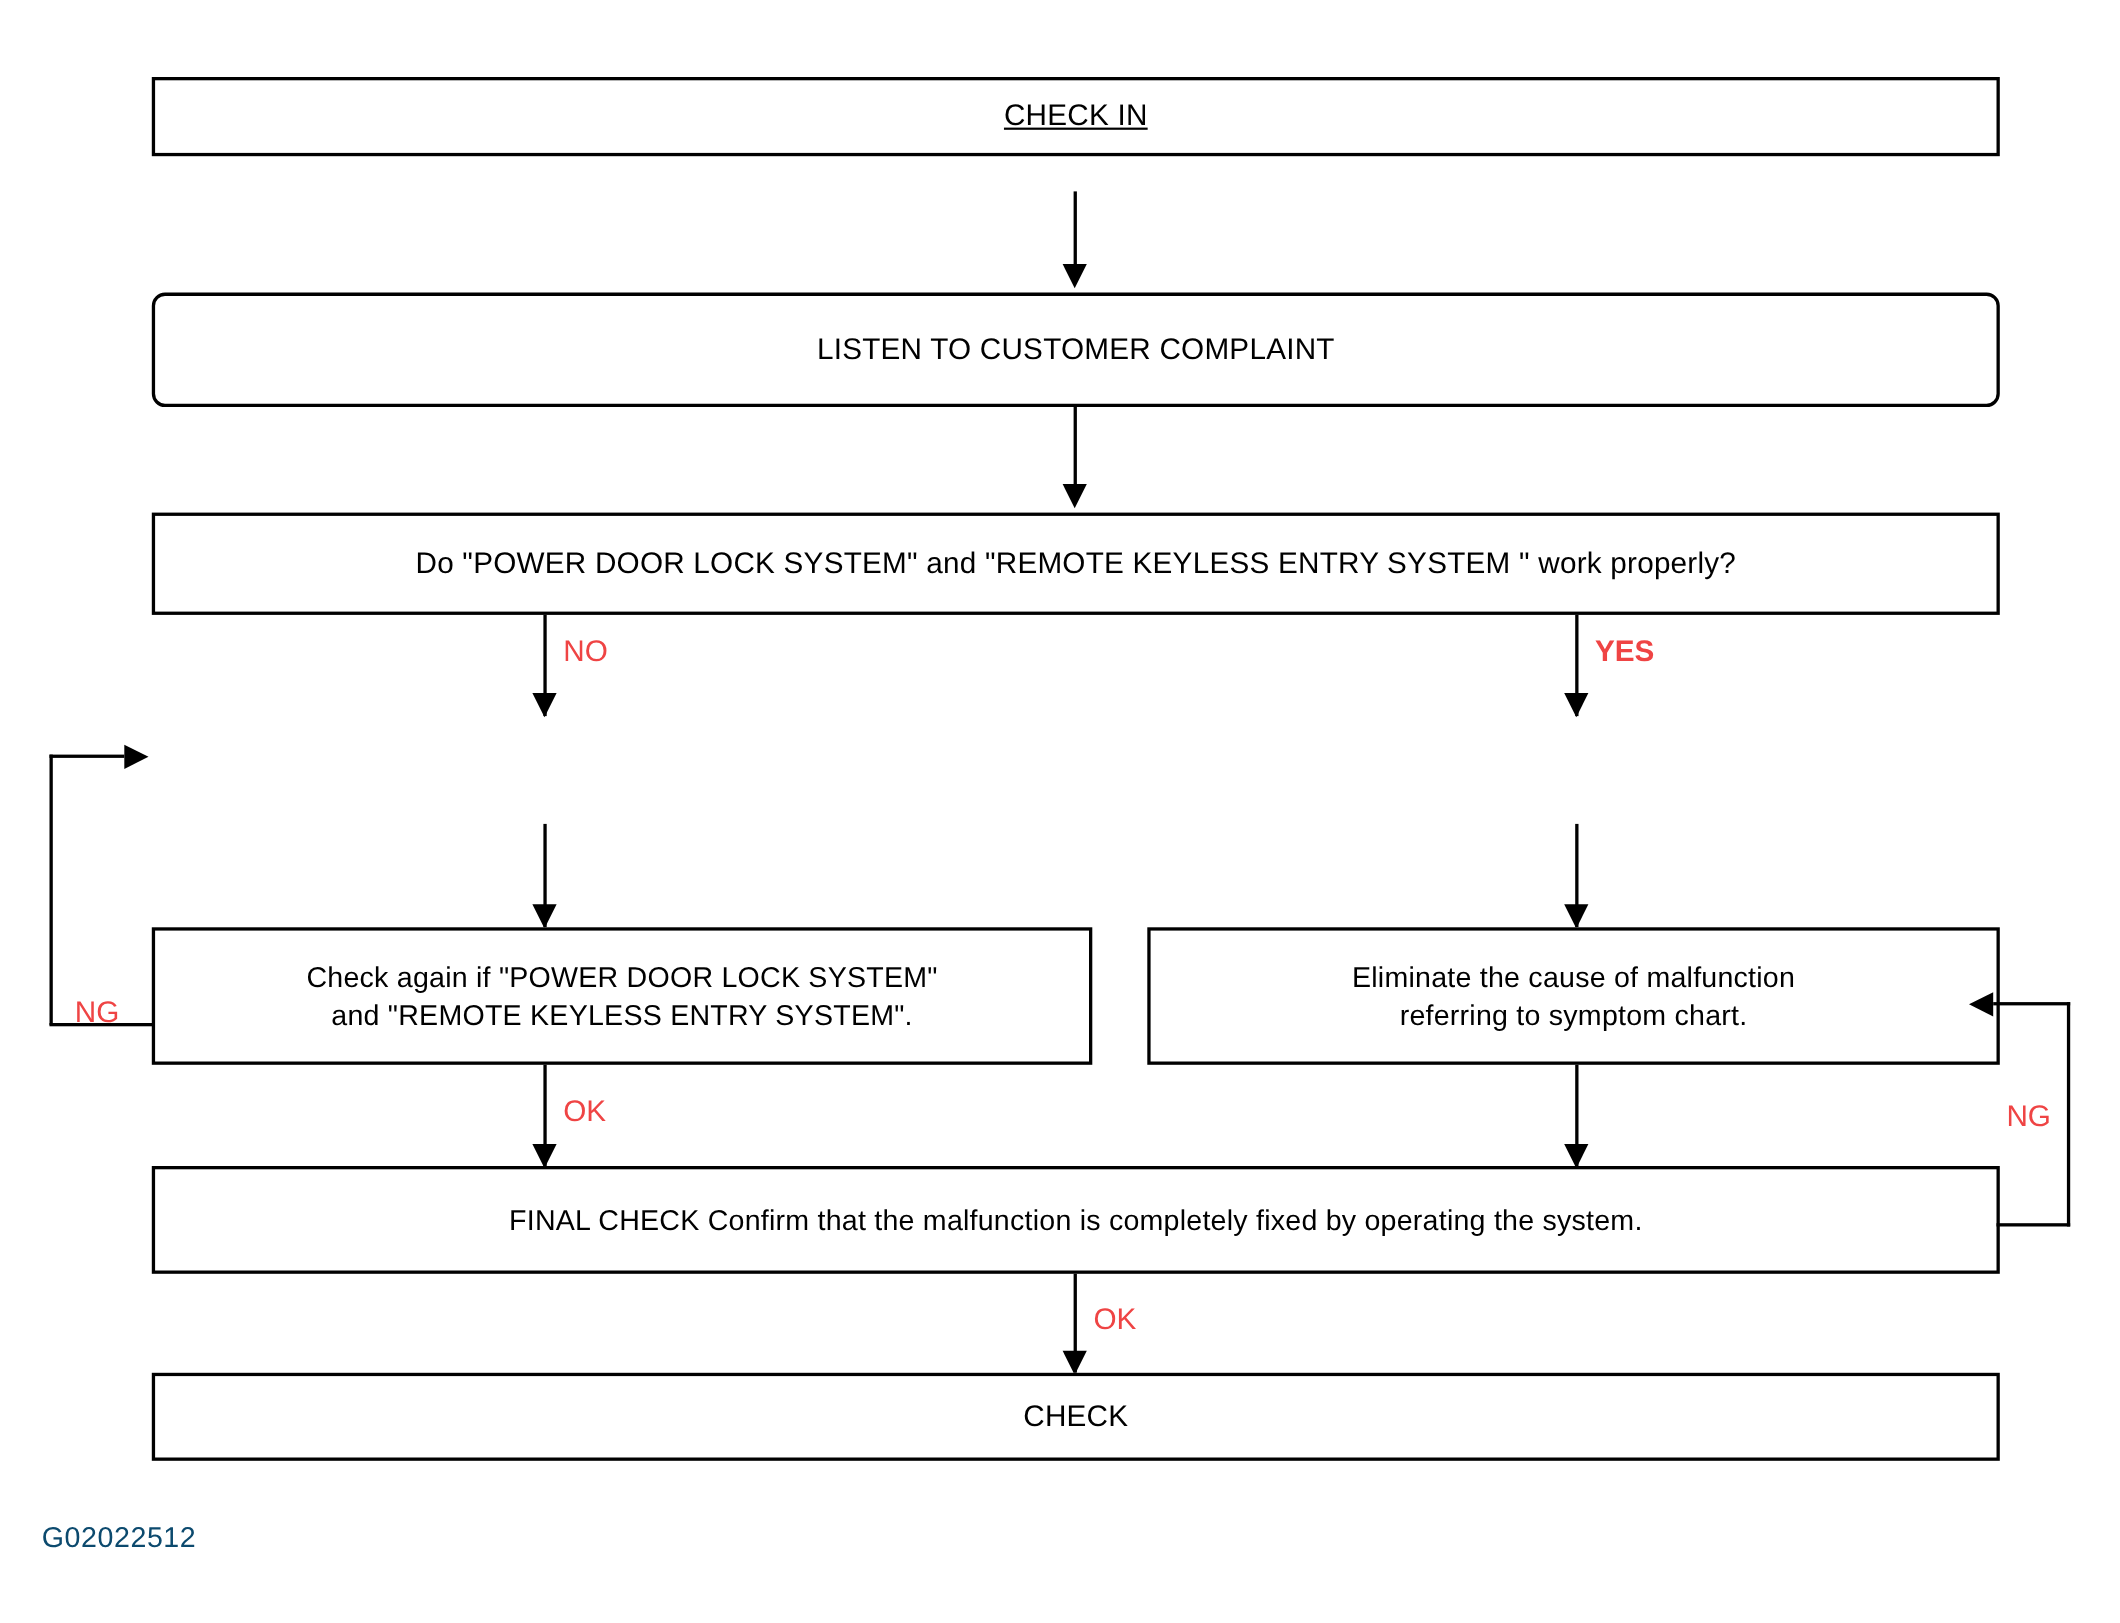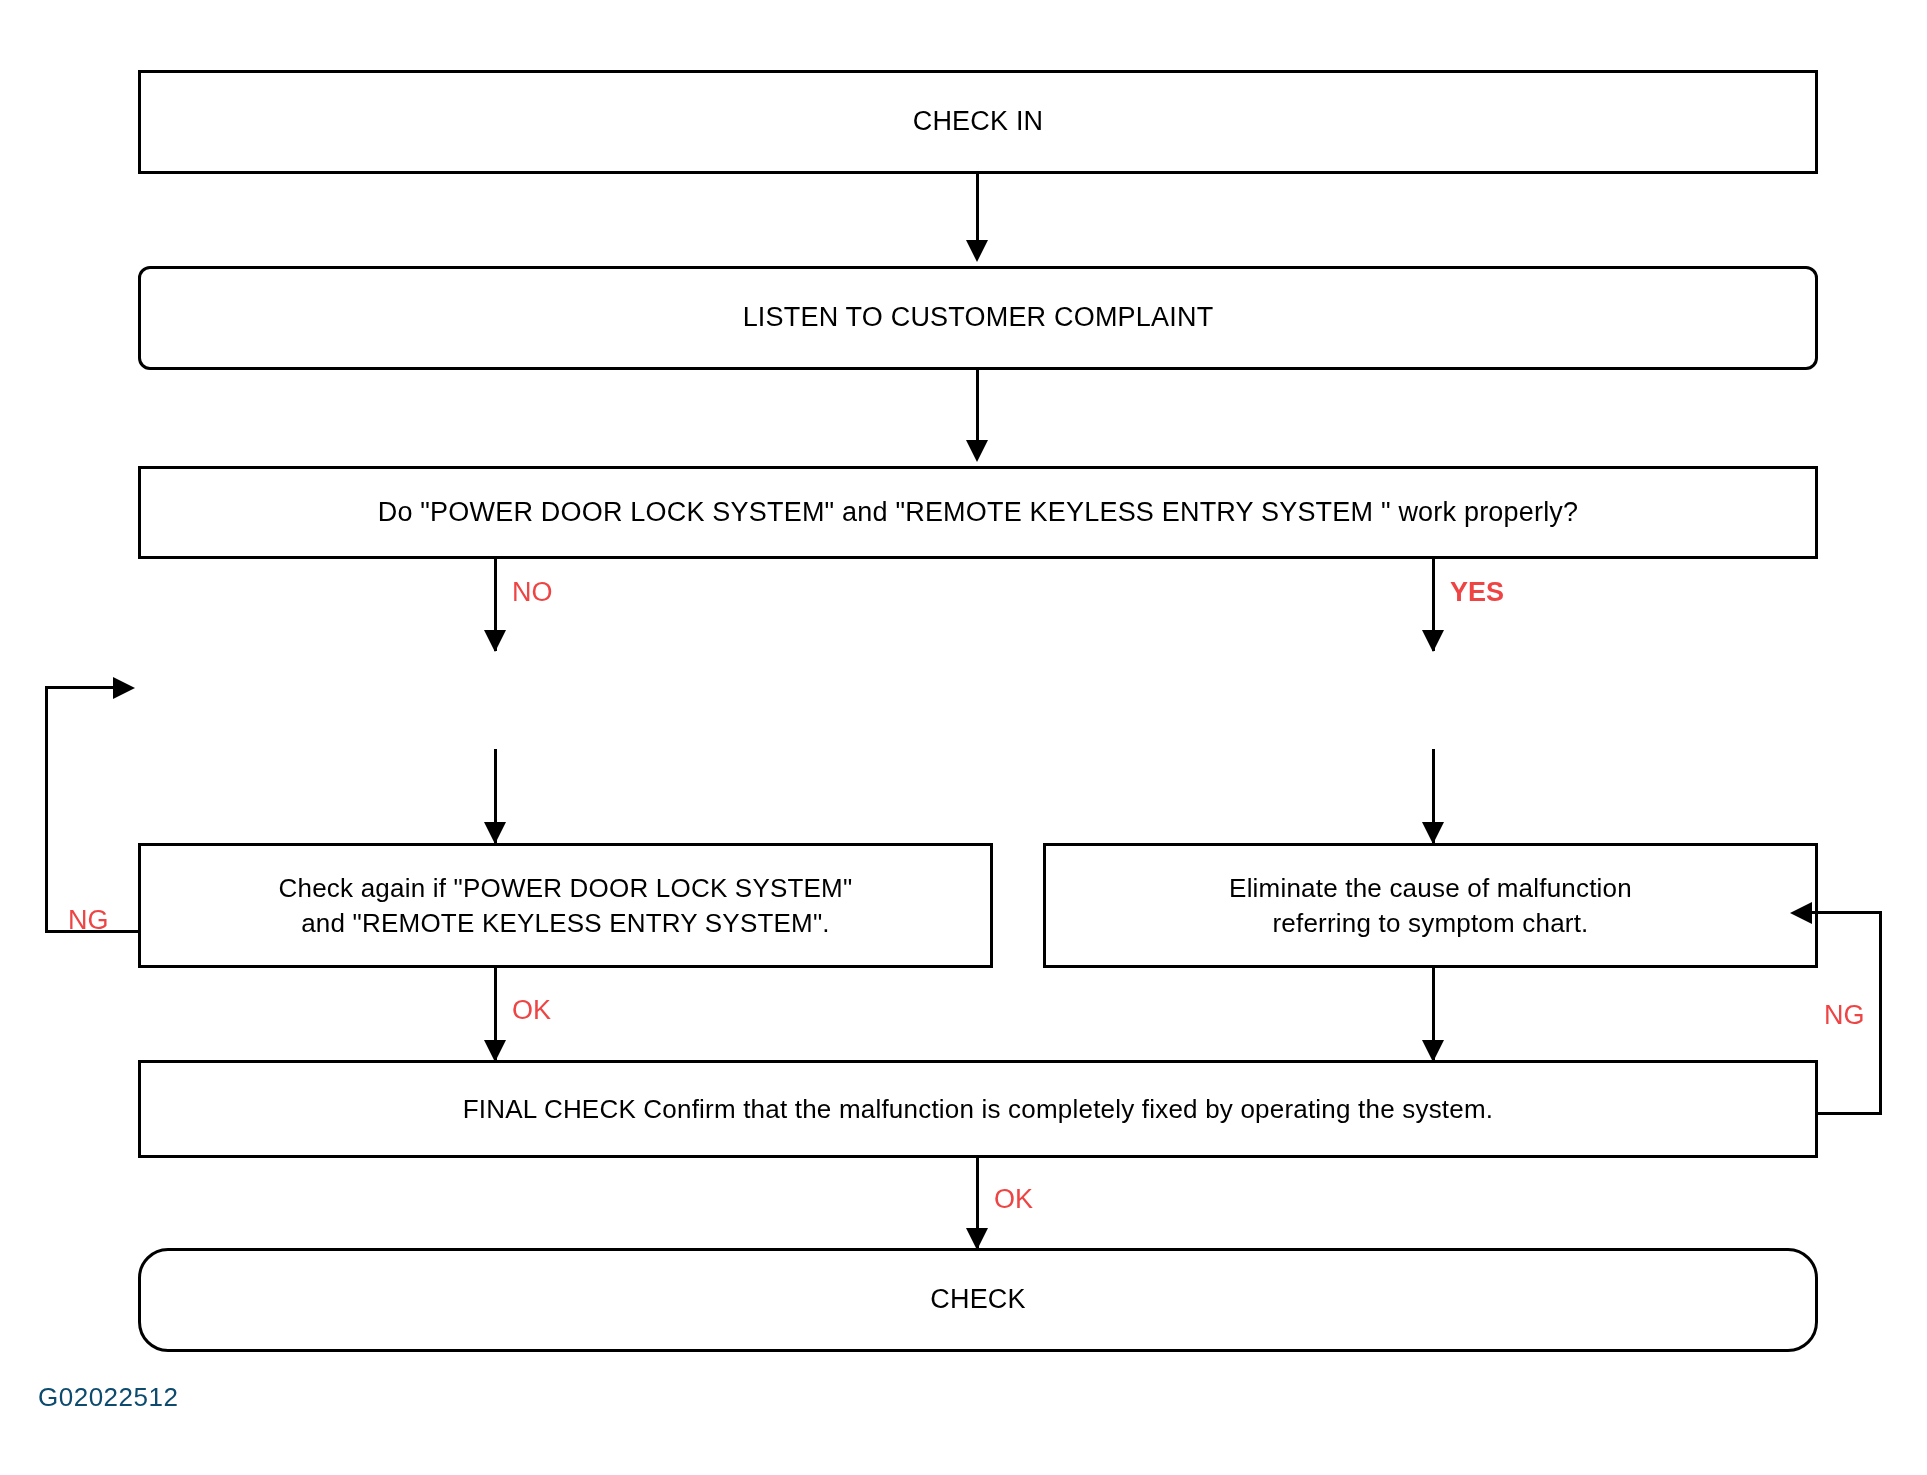--- a/index.html
+++ b/index.html
@@ -87,21 +87,21 @@
     letter-spacing: 0.5px;
     color: #0c4a6e;
     white-space: nowrap;
   }
 </style>
 </head>
 <body>
 
 <div id="page">
 
-  <div class="box" style="left:138px; top:70px; width:1680px; height:104px;">CHECK IN</div>
+  <div class="box" style="left:138px; top:70px; width:1680px; height:72px;text-decoration:underline;">CHECK IN</div>
 
   <div class="vline" style="left:976px; top:174px; width:3px; height:70px;"></div>
   <div class="arrow-down" style="left:966px; top:240px;"></div>
 
   <div class="box" style="left:138px; top:266px; width:1680px; height:104px;border-radius:12px;">LISTEN TO CUSTOMER COMPLAINT</div>
 
   <div class="vline" style="left:976px; top:370px; width:3px; height:74px;"></div>
   <div class="arrow-down" style="left:966px; top:440px;"></div>
 
   <div class="box" style="left:138px; top:466px; width:1680px; height:93px;">Do "POWER DOOR LOCK SYSTEM" and "REMOTE  KEYLESS   ENTRY  SYSTEM " work properly?</div>
@@ -146,17 +146,17 @@
   <div class="hline" style="left:1815px; top:1112px; width:67px; height:3px;"></div>
   <div class="vline" style="left:1879px; top:911px; width:3px; height:204px;"></div>
   <div class="hline" style="left:1812px; top:911px; width:70px; height:3px;"></div>
   <div class="arrow-left" style="left:1790px; top:902px;"></div>
   <div class="edge-label" style="left:1824px; top:1000px;">NG</div>
 
   <div class="vline" style="left:976px; top:1158px; width:3px; height:90px;"></div>
   <div class="arrow-down" style="left:966px; top:1228px;"></div>
   <div class="edge-label" style="left:994px; top:1184px;">OK</div>
 
-  <div class="box" style="left:138px; top:1248px; width:1680px; height:104px;border-radius:30px;">CHECK</div>
+  <div class="box" style="left:138px; top:1248px; width:1680px; height:80px;">CHECK</div>
 
   <div class="figure-id" style="left:38px; top:1382px;">G02022512</div>
 
 </div>
 
 </body></html>

